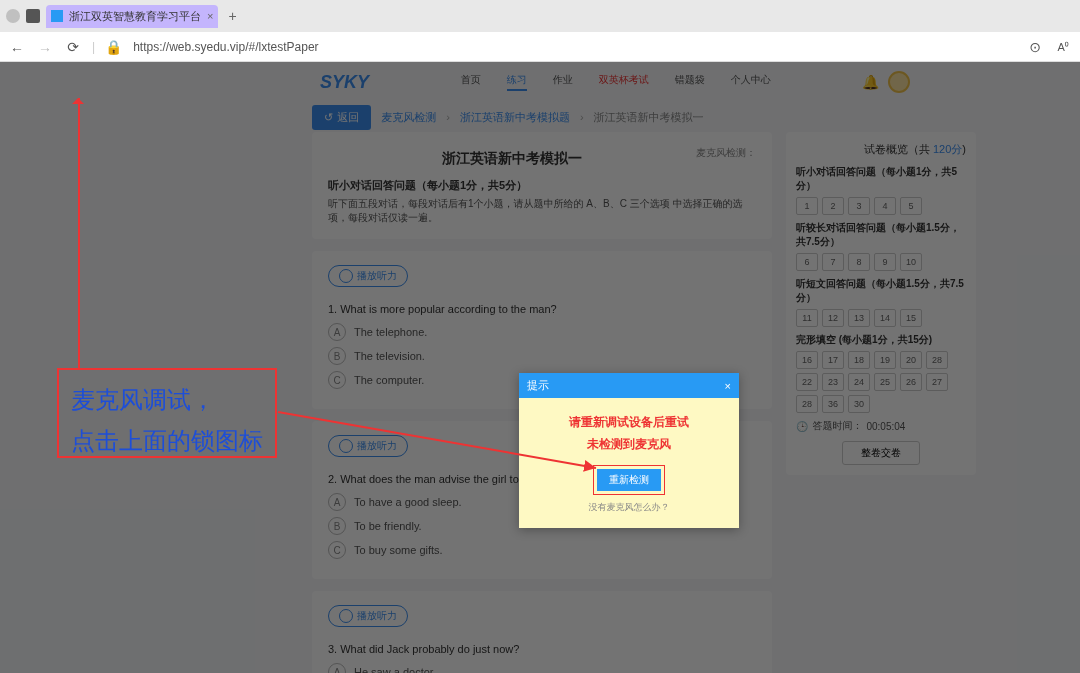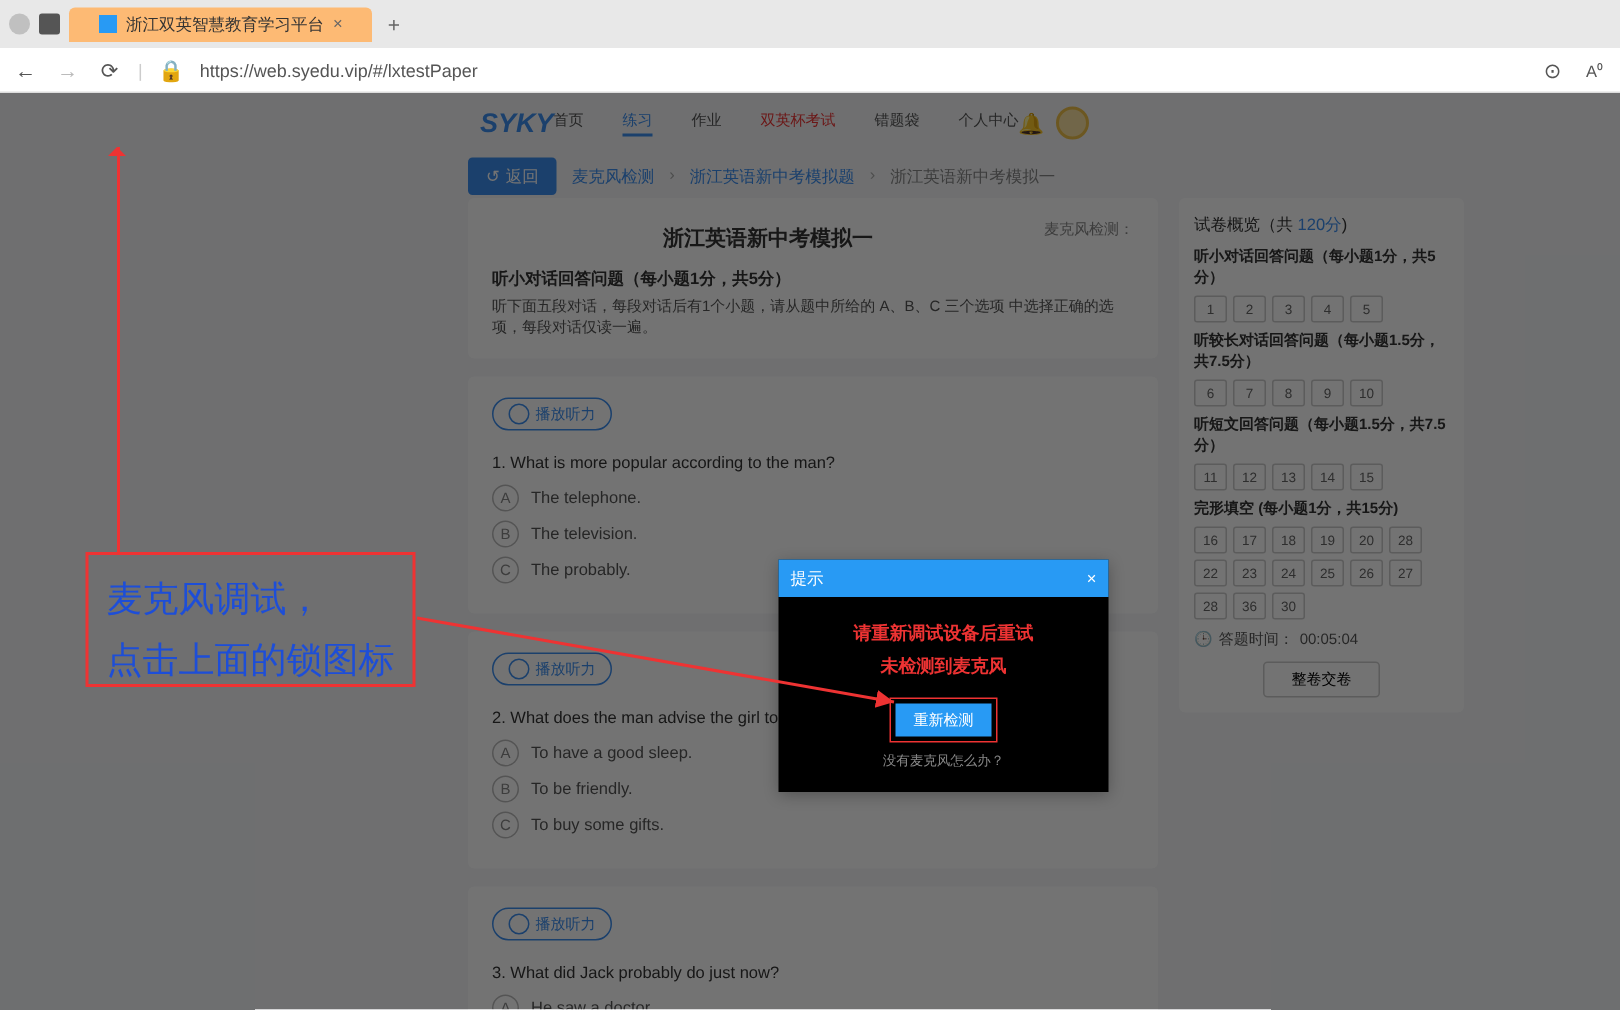--- a/index.html
+++ b/index.html
@@ -3,30 +3,30 @@
 <meta charset="utf-8">
 <style>
 html,body{margin:0;padding:0;font-family:"Microsoft YaHei",Arial,sans-serif;font-size:12px;color:#333;background:#fff}
 *{box-sizing:border-box}
 .viewport{width:1080px;height:673px;position:relative;overflow:hidden;background:#fff}
 
 
 .titlebar{height:32px;background:#e8e8e8;display:flex;align-items:center;padding:0 6px;gap:6px;font-size:11px}
 .titlebar .dot{width:14px;height:14px;border-radius:50%;background:#c0c0c0}
 .titlebar .sq{width:14px;height:14px;background:#555;border-radius:2px}
-.tab{background:#fdba74;padding:4px 20px;border-radius:4px 4px 0 0;display:flex;align-items:center;gap:6px}
+.tab{background:#c4b5fd;padding:4px 5px;border-radius:4px 4px 0 0;display:flex;align-items:center;gap:6px}
 .tab .close{color:#666}
 .newtab{color:#666;padding:0 4px;font-size:14px}
 .addrbar{height:30px;border-bottom:1px solid #ddd;display:flex;align-items:center;padding:0 8px;gap:10px}
 .icbtn{width:18px;text-align:center;color:#555;font-size:14px}
 .addr{flex:1;color:#555;font-size:12px}
 
 
 .page{position:relative;height:611px;background:#f5f6f8}
-.hdr{height:40px;display:flex;align-items:center;padding:18px 40px;position:relative}
+.hdr{height:40px;display:flex;align-items:center;justify-content:space-between;padding:18px 40px;position:relative}
 .logo{color:#3d8ff0;font-weight:700;font-size:18px;font-style:italic;margin-left:280px}
 .navs{display:flex;gap:26px;font-size:10px;color:#555}
 .navs .act{color:#3d8ff0;border-bottom:2px solid #3d8ff0;padding-bottom:2px}
 .navs .red{color:#e33}
 .bells{display:flex;gap:8px;align-items:center;margin-right:130px}
 .backrow{height:30px;display:flex;align-items:center;gap:10px;font-size:11px;margin-left:312px}
 .backbtn{background:#3d8ff0;color:#fff;padding:5px 12px;border-radius:3px;display:flex;align-items:center;gap:4px}
 .crumb{color:#3d8ff0}
 .crumb.last{color:#888}
 
@@ -38,31 +38,31 @@
 .desc{font-size:10px;color:#555}
 .playbtn{display:inline-flex;align-items:center;gap:4px;border:1px solid #3d8ff0;color:#3d8ff0;border-radius:12px;padding:3px 10px;font-size:10px;margin-bottom:10px}
 .playbtn::before{content:"";display:inline-block;width:12px;height:12px;border:1px solid #3d8ff0;border-radius:50%}
 .q{font-size:11px;margin:6px 0 8px}
 .opt{display:flex;align-items:center;gap:8px;margin:6px 0;font-size:11px;color:#555}
 .opt .lab{width:18px;height:18px;border:1px solid #bbb;border-radius:50%;display:flex;align-items:center;justify-content:center;font-size:10px;color:#888}
 .mic{float:right;font-size:10px;color:#888}
 
 .side{width:190px}
 .sidecard{background:#fff;border-radius:4px;padding:10px;font-size:10px}
-.sidehdr{text-align:left;font-size:11px;margin-bottom:8px}
+.sidehdr{text-align:right;font-size:11px;margin-bottom:8px}
 .sidehdr .score{color:#3d8ff0}
 .grp{font-size:10px;font-weight:700;margin:6px 0 4px;line-height:1.4}
 .nums{display:flex;flex-wrap:wrap;gap:4px;margin-bottom:6px}
 .num{width:22px;height:18px;border:1px solid #ccc;border-radius:2px;display:flex;align-items:center;justify-content:center;font-size:9px;color:#666}
 .timer{display:flex;align-items:center;gap:4px;font-size:10px;color:#555;margin-top:4px}
 .submit{display:block;margin:8px auto 0;border:1px solid #ccc;background:#fff;padding:4px 18px;border-radius:3px;font-size:10px}
 
 
 .mask{position:absolute;inset:0;background:rgba(0,0,0,.55)}
-.modal{position:absolute;left:519px;top:311px;width:220px;background:#000000;box-shadow:0 2px 10px rgba(0,0,0,.3)}
+.modal{position:absolute;left:519px;top:311px;width:220px;background:#fef9c3;box-shadow:0 2px 10px rgba(0,0,0,.3)}
 .mhdr{background:#289af4;color:#fff;font-size:11px;padding:5px 8px;display:flex;justify-content:space-between;align-items:center}
 .mhdr .x{cursor:pointer}
 .mbody{padding:14px 10px;text-align:center}
 .mmsg{color:#e33;font-size:12px;font-weight:700;line-height:1.8}
 .mbtnwrap{border:1px solid #e33;display:inline-block;padding:3px;margin-top:10px}
 .mbtn{background:#289af4;color:#fff;border:none;padding:4px 12px;font-size:10px}
 .mlink{font-size:9px;color:#888;margin-top:6px}
 
 
 .annot{position:absolute;left:57px;top:306px;width:220px;height:90px;border:2px solid #e33}
@@ -137,21 +137,21 @@
         </div>
         <div id="qs">
             <div class="card"><span class="playbtn">播放听力</span><div class="q">1. What is more popular according to the man?</div><div class="opt">
                 <span class="lab">A</span>
                 <span>The telephone.</span>
               </div><div class="opt">
                 <span class="lab">B</span>
                 <span>The television.</span>
               </div><div class="opt">
                 <span class="lab">C</span>
-                <span>The probably.</span>
+                <span>The computer.</span>
               </div></div>
             <div class="card"><span class="playbtn">播放听力</span><div class="q">2. What does the man advise the girl to</div><div class="opt">
                 <span class="lab">A</span>
                 <span>To have a good sleep.</span>
               </div><div class="opt">
                 <span class="lab">B</span>
                 <span>To be friendly.</span>
               </div><div class="opt">
                 <span class="lab">C</span>
                 <span>To buy some gifts.</span>

